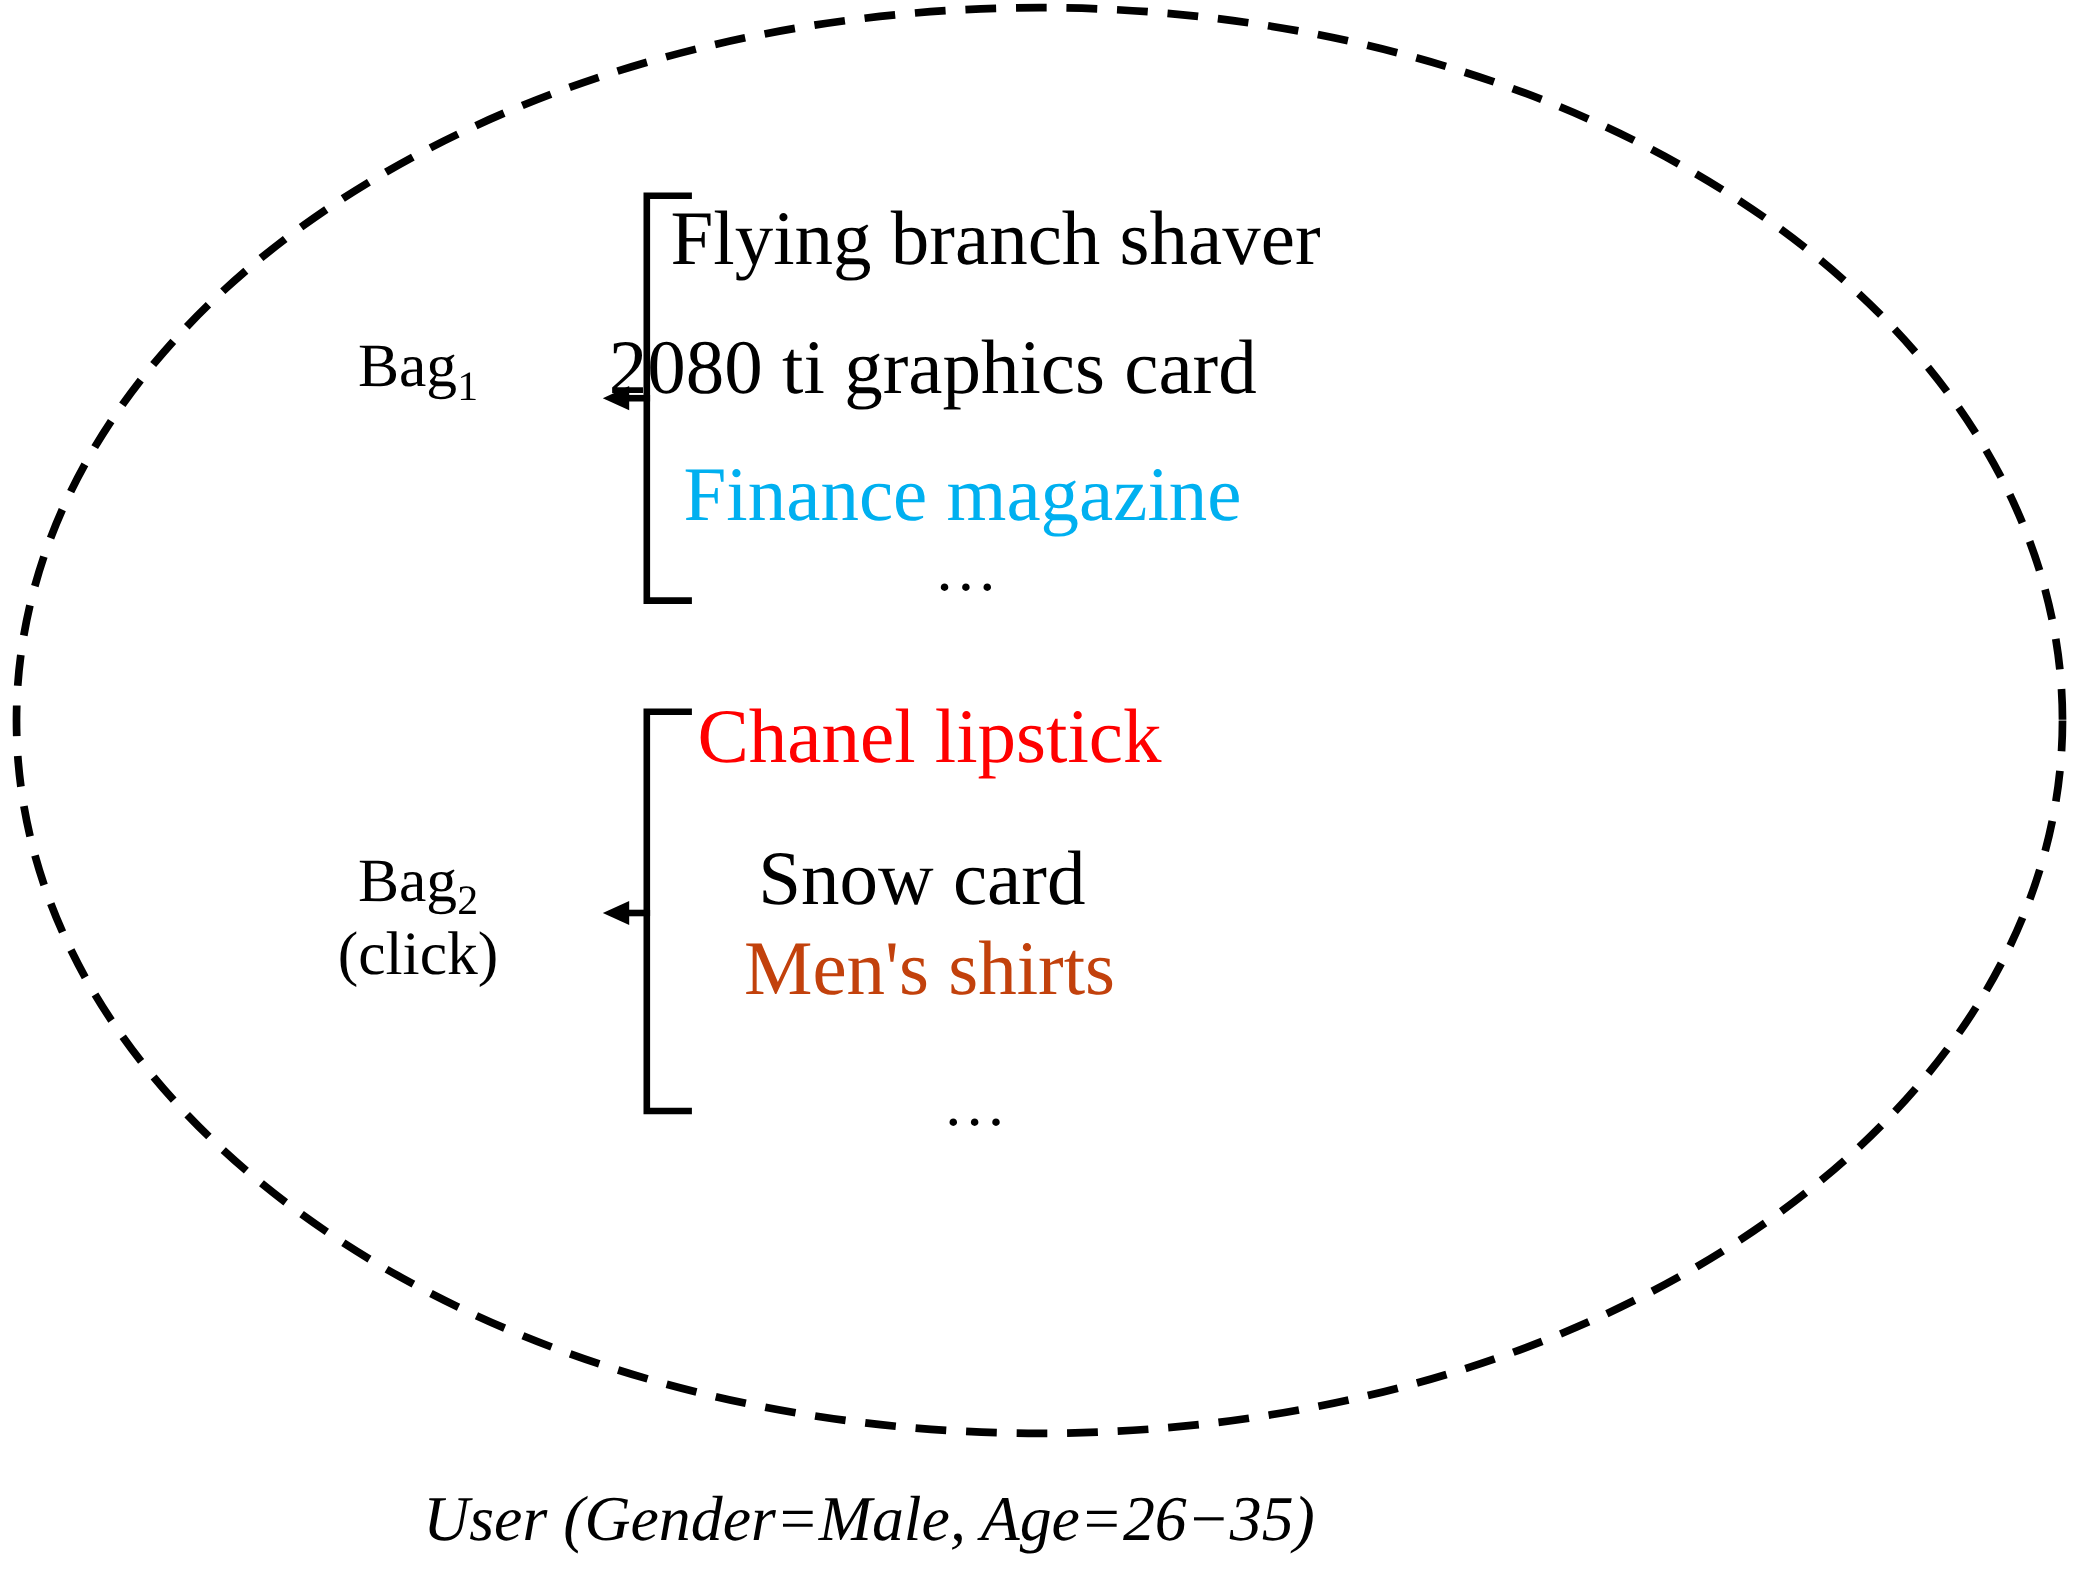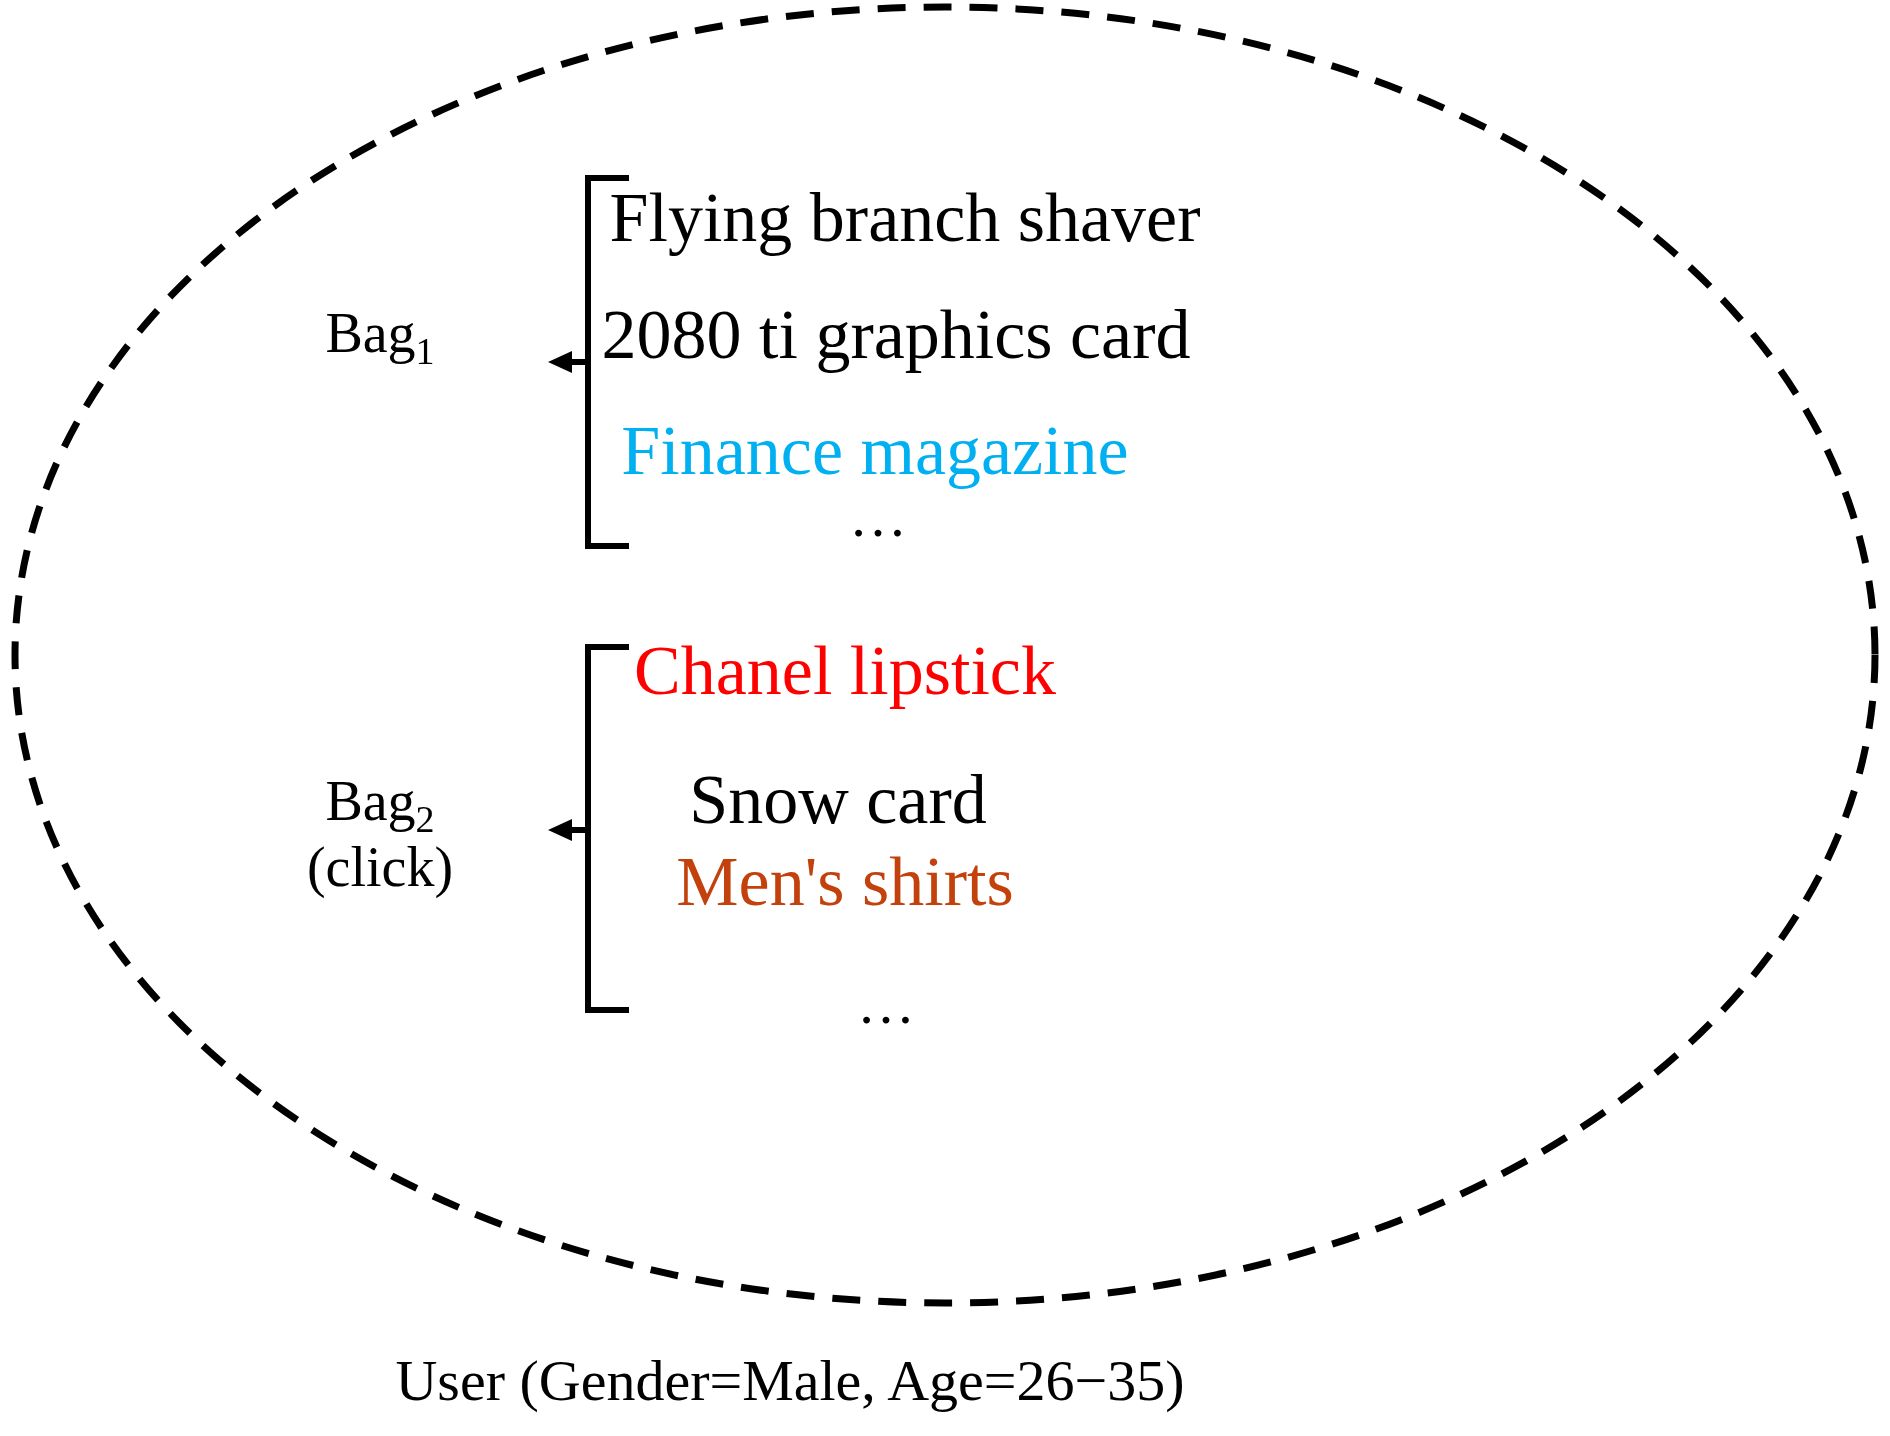--- a/index.html
+++ b/index.html
@@ -72,29 +72,29 @@
       <path d="M 588 830 L 566 830"></path>
       <polygon points="548,830 572,819 572,841" fill="#000000" stroke="none"></polygon>
     </g>
   </svg>
 
   <div class="bag-label" style="left: 250px; top: 300px;">
     <div><span>Bag</span><sub>1</sub></div>
   </div>
 
   <div class="item" style="left: 905px; top: 183px; color: rgb(0, 0, 0);">Flying branch shaver</div>
-  <div class="item" style="left: 896px; top: 300px; color: rgb(0, 0, 0);">2080 ti graphics card</div>
+  <div class="item" style="left: 848px; top: 300px; color: rgb(0, 0, 0);">2080 ti graphics card</div>
   <div class="item" style="left: 875px; top: 416px; color: rgb(0, 176, 240);">Finance magazine</div>
   <div class="item ellipsis-item" style="left: 882px; top: 488px; color: rgb(0, 0, 0);">…</div>
 
   <div class="bag-label" style="left: 250px; top: 768px;">
     <div><span>Bag</span><sub>2</sub></div>
     <div>(click)</div>
   </div>
 
   <div class="item" style="left: 845px; top: 636px; color: rgb(255, 0, 0); text-align: right;">Chanel lipstick</div>
   <div class="item" style="left: 838px; top: 765px; color: rgb(0, 0, 0);">Snow card</div>
   <div class="item" style="left: 845px; top: 847px; color: #c2410c;">Men's shirts</div>
   <div class="item ellipsis-item" style="left: 890px; top: 975px; color: rgb(0, 0, 0);">…</div>
 
-  <div class="caption" style="left: 790px; top: 1352px;">User (Gender=Male, Age=26−35)</div>
+  <div class="caption" style="left: 790px; top: 1352px; font-style: italic;">User (Gender=Male, Age=26−35)</div>
 
 </div>
 
 </body></html>

